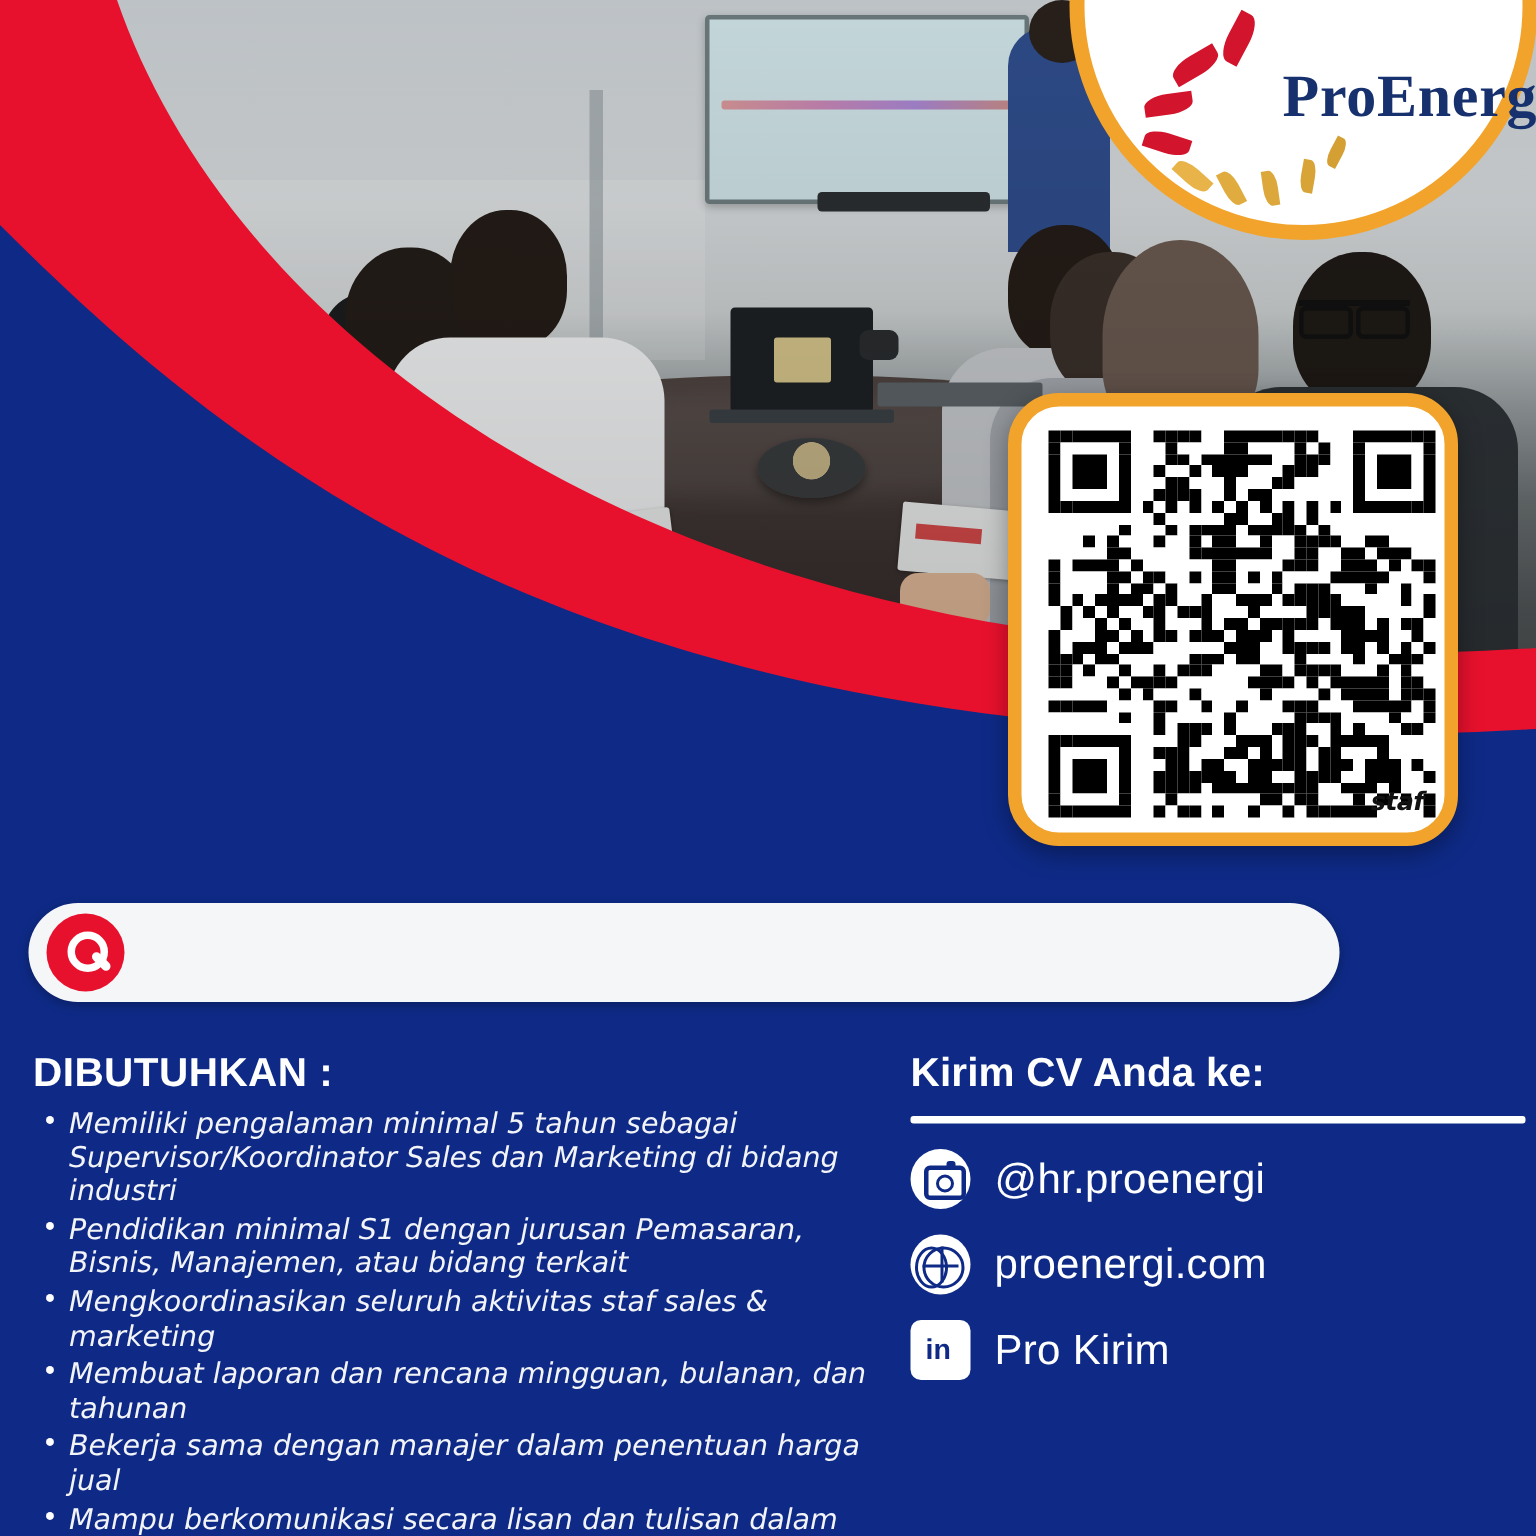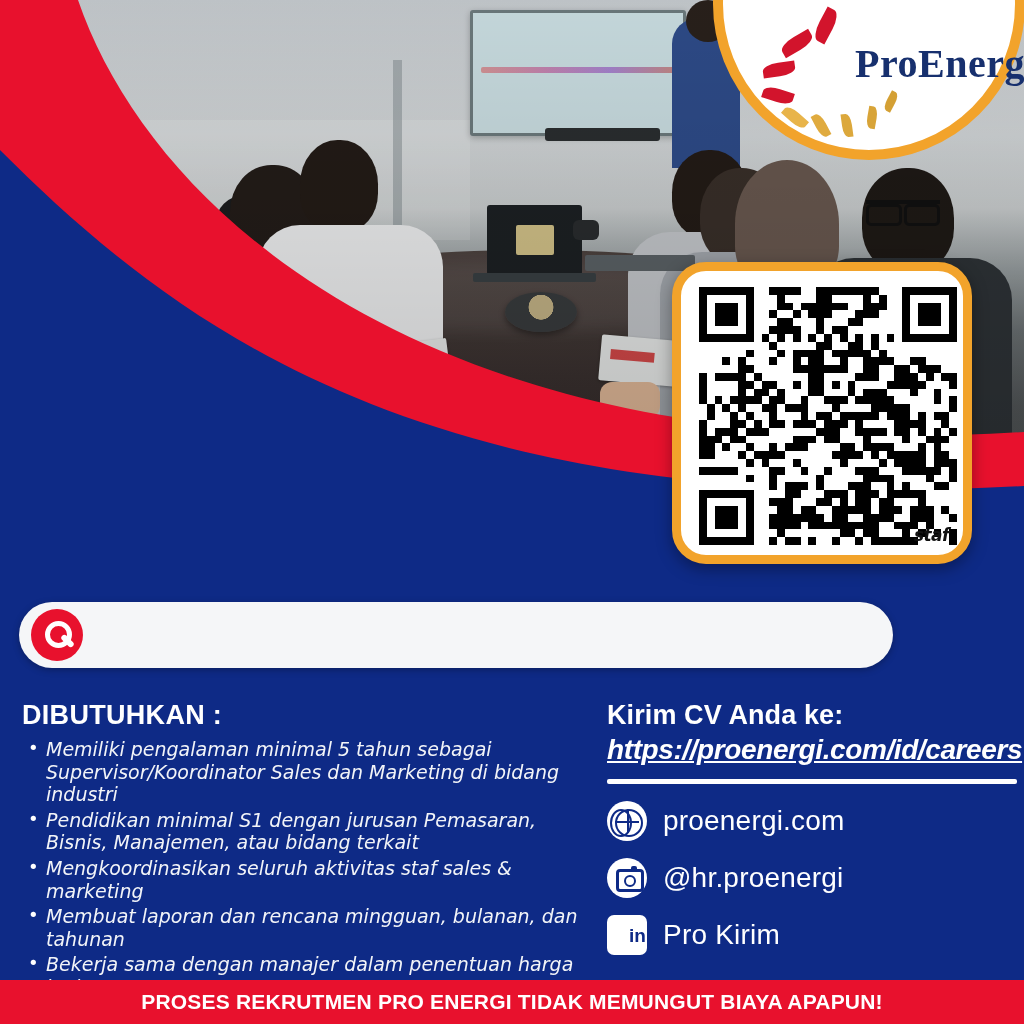--- a/index.html
+++ b/index.html
@@ -136,21 +136,21 @@
   .circ{border-radius:50%;background:#fff;}
   .sq{border-radius:7px;background:#fff;}
   .ig-cam{position:absolute;left:9px;top:11px;width:22px;height:17px;border:3px solid #0e2a86;border-radius:4px;}
   .ig-cam:after{content:"";position:absolute;left:5px;top:3px;width:8px;height:8px;border:2px solid #0e2a86;border-radius:50%;}
   .ig-dot{position:absolute;left:24px;top:8px;width:6px;height:6px;background:#0e2a86;border-radius:2px;}
   .globe{position:absolute;left:8px;top:8px;width:24px;height:24px;border:2px solid #0e2a86;border-radius:50%;}
   .globe:before{content:"";position:absolute;left:10px;top:-2px;width:0;height:24px;border-left:2px solid #0e2a86;}
   .globe:after{content:"";position:absolute;left:-2px;top:10px;width:24px;height:0;border-top:2px solid #0e2a86;}
   .globe-e{position:absolute;left:3px;top:8px;width:18px;height:24px;border:2px solid #0e2a86;border-radius:50%;}
   .li-in{position:absolute;left:10px;top:11px;color:#0e2a86;font-size:19px;font-weight:700;line-height:1;
-     font-family:"Liberation Sans",sans-serif;margin-left:12px;}
+     font-family:"Liberation Sans",sans-serif;}
   .soc-txt{margin-left:16px;font-size:28px;color:#fff;letter-spacing:.2px;}
 
   
   .footer{position:absolute;left:0;bottom:0;width:1024px;height:44px;background:#e8112d;
      display:flex;align-items:center;justify-content:center;}
   .footer span{font-size:21px;font-weight:700;color:#fff;letter-spacing:.2px;}
 </style>
 </head>
 <body>
 
@@ -1348,44 +1348,40 @@
         <li>Pendidikan minimal S1 dengan jurusan Pemasaran, Bisnis, Manajemen, atau bidang terkait</li>
         <li>Mengkoordinasikan seluruh aktivitas staf sales &amp; marketing</li>
         <li>Membuat laporan dan rencana mingguan, bulanan, dan tahunan</li>
         <li>Bekerja sama dengan manajer dalam penentuan harga jual</li>
         <li>Mampu berkomunikasi secara lisan dan tulisan dalam bahasa Inggris</li>
       </ul>
   </div>
 
   <div class="contact">
     <div class="cv-label">Kirim CV Anda ke:</div>
-    <div class="cv-url">https://proenergi.com/id/careers</div>
     <div class="divider"></div>
+
+    <div class="soc">
+      <span class="soc-ico circ">
+        <span class="ig-cam"></span>
+          <span class="ig-dot"></span>
+      </span>
+      <span class="soc-txt">@hr.proenergi</span>
+    </div>
 
     <div class="soc">
       <span class="soc-ico circ">
         <span class="globe"></span>
           <span class="globe-e"></span>
       </span>
       <span class="soc-txt">proenergi.com</span>
     </div>
 
     <div class="soc">
-      <span class="soc-ico circ">
-        <span class="ig-cam"></span>
-          <span class="ig-dot"></span>
-      </span>
-      <span class="soc-txt">@hr.proenergi</span>
-    </div>
-
-    <div class="soc">
       <span class="soc-ico sq">
         <span class="li-in">in</span>
       </span>
       <span class="soc-txt">Pro Kirim</span>
     </div>
   </div>
 
-  <div class="footer">
-    <span>PROSES REKRUTMEN PRO ENERGI TIDAK MEMUNGUT BIAYA APAPUN!</span>
-  </div>
 
 </div>
 
 </body></html>

